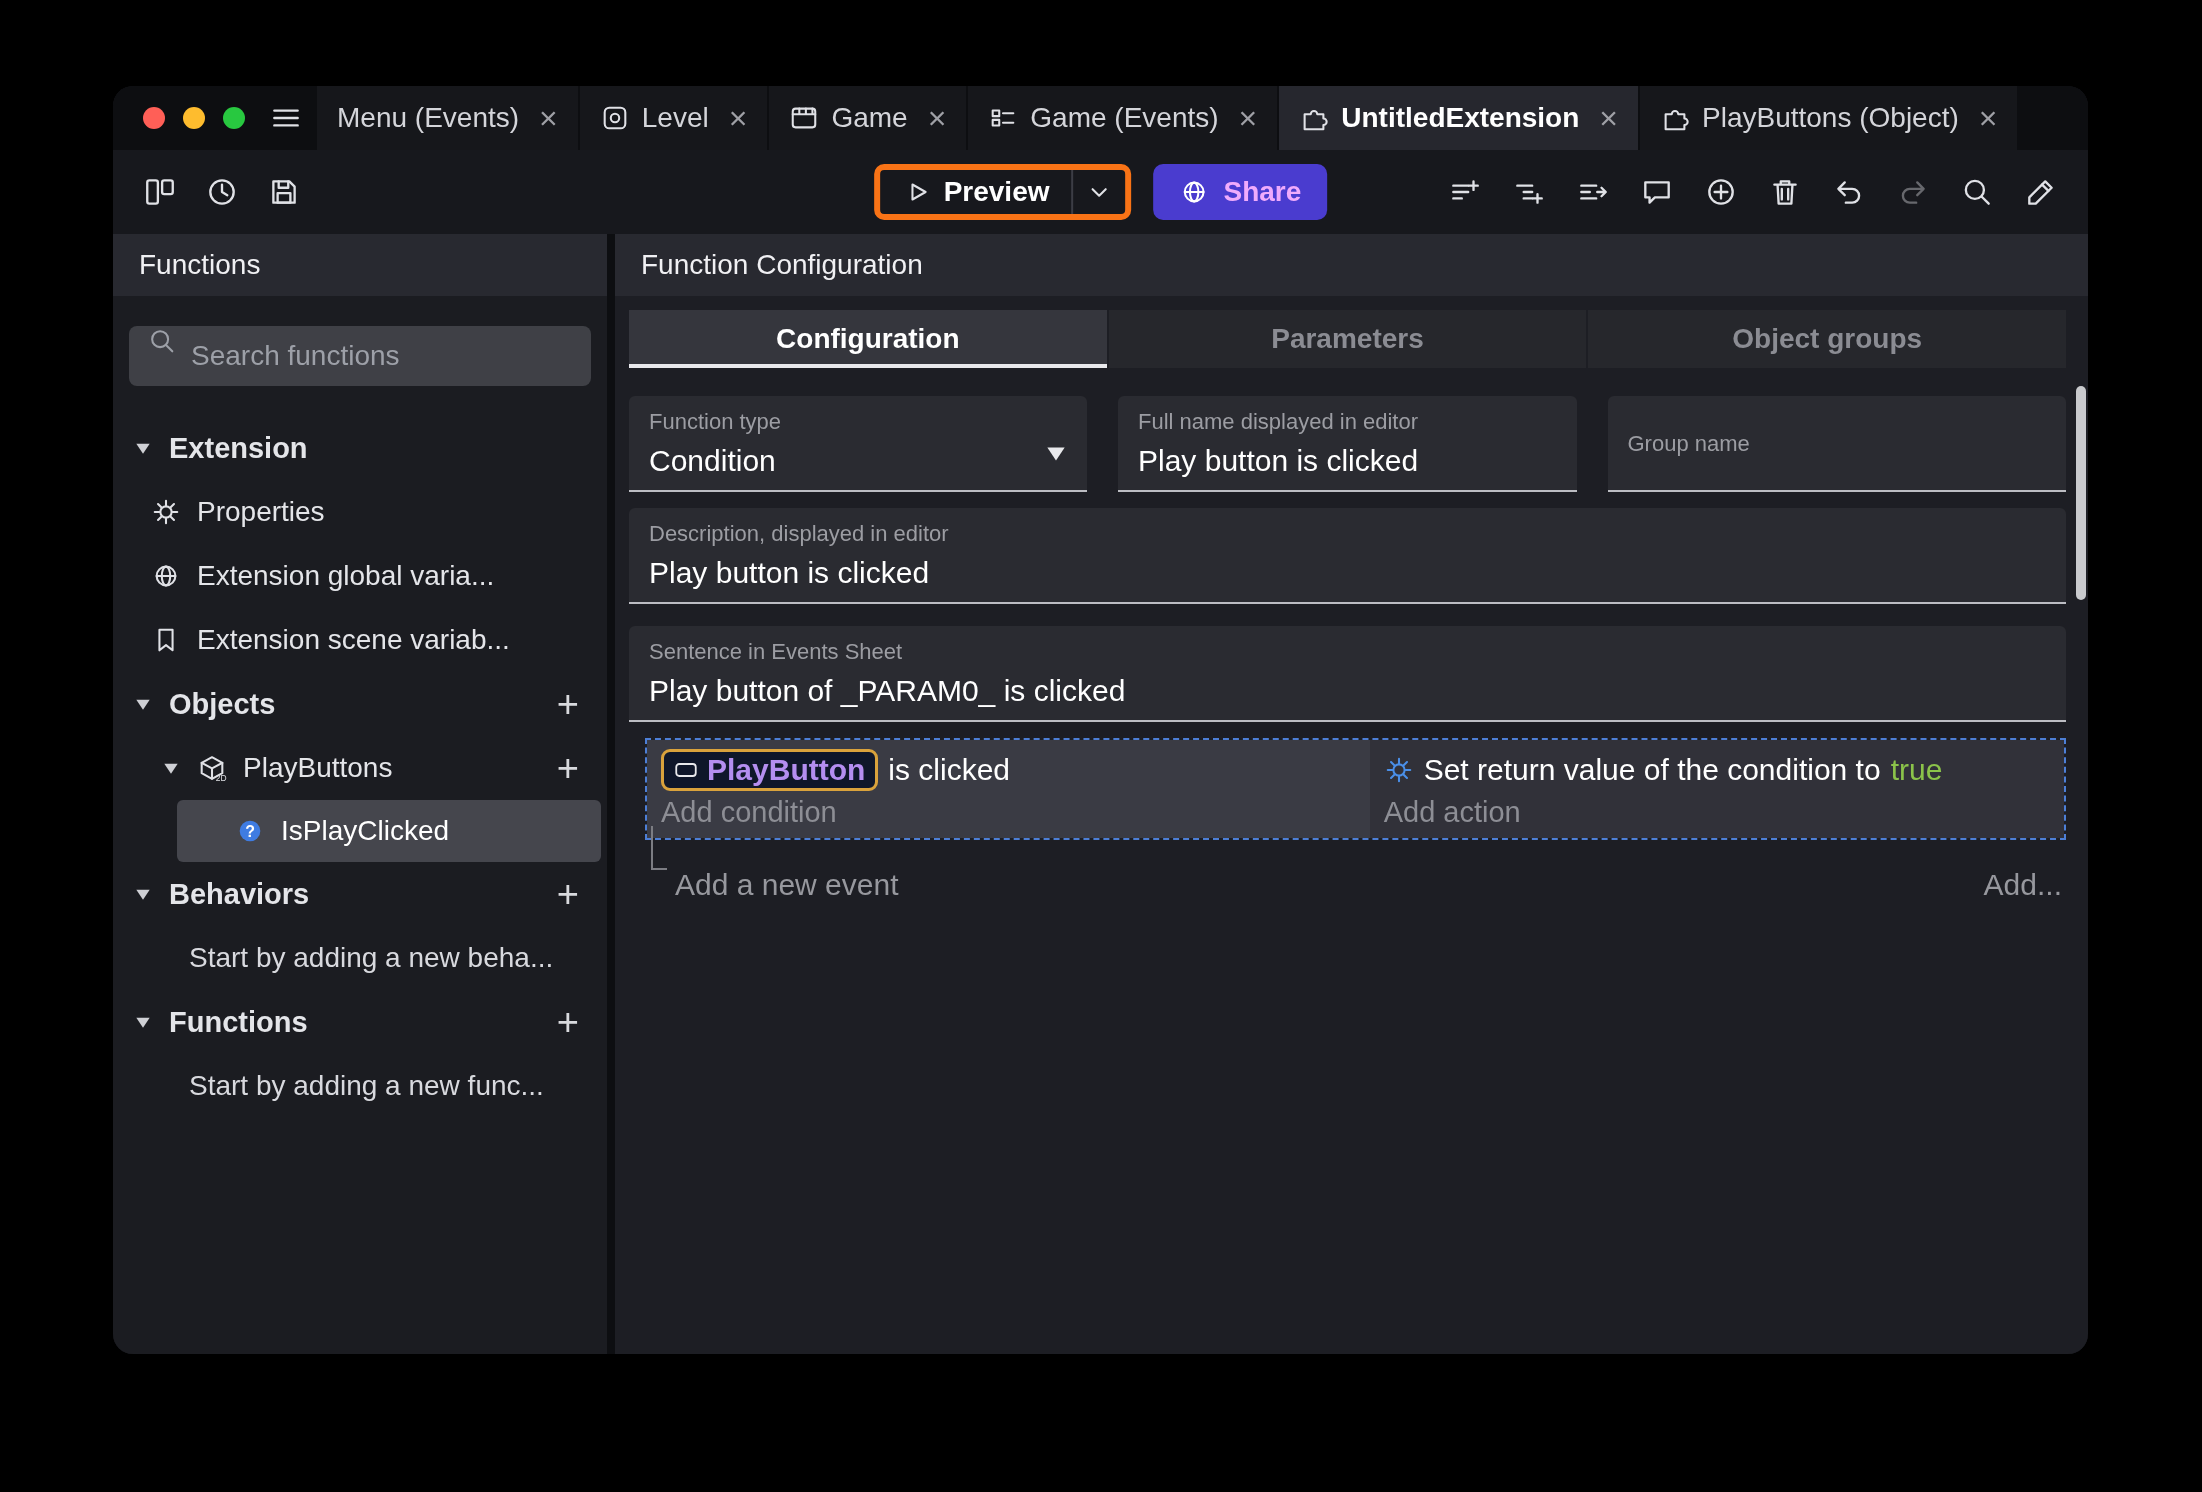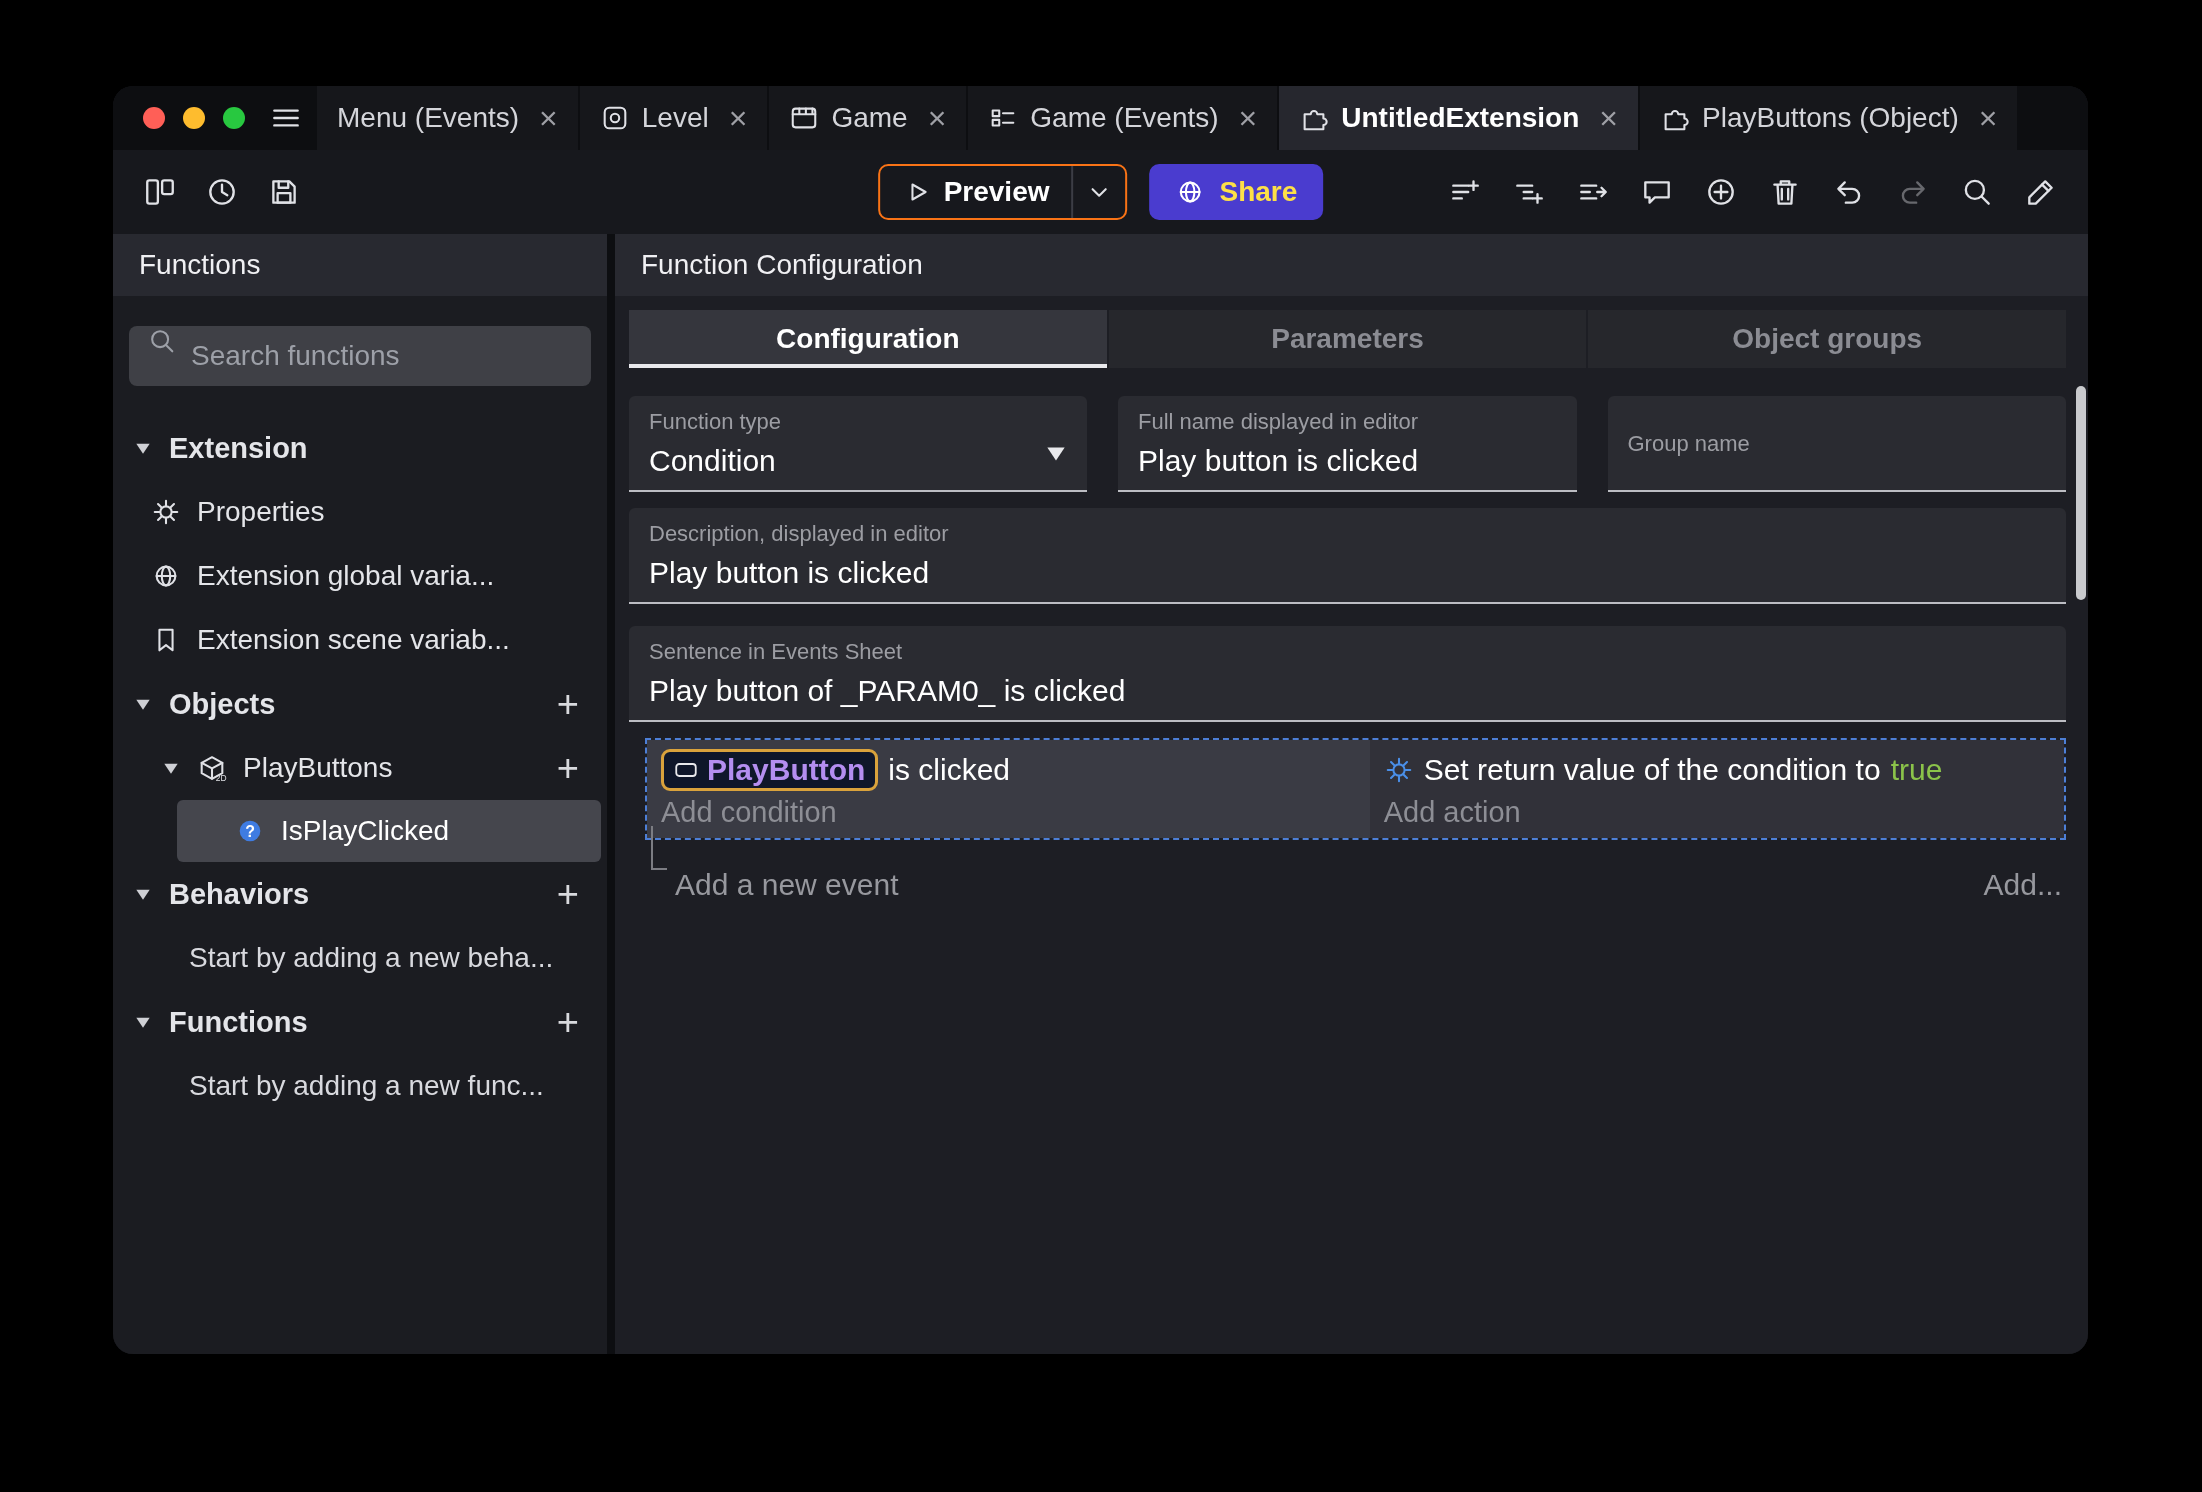--- a/index.html
+++ b/index.html
@@ -25,24 +25,24 @@
   .tab.active { background:#26272e; color:#fff; font-weight:bold; }
   .tab .close { color:#9fa0a6; font-size:32px; margin-left:8px; font-weight:normal; }
   .ic { width:34px; height:34px; stroke:#e0e1e6; fill:none; stroke-width:2.2; stroke-linecap:round; stroke-linejoin:round; }
   .ic-t { width:30px; height:30px; }
   .ic-s { width:30px; height:30px; }
   .dim { opacity:.4; }
   
   .toolbar { height:84px; background:#17181d; display:flex; align-items:center; padding:0 30px; position:relative; flex:0 0 auto; }
   .tool-left { display:flex; gap:28px; align-items:center; }
   .tool-center { position:absolute; left:50%; transform:translateX(-50%); display:flex; gap:22px; align-items:center; }
-  .preview-btn { display:flex; align-items:center; height:56px; border:2px solid #f97316; border-radius:10px; background:#17181d; }
+  .preview-btn { display:flex; align-items:center; height:56px; border:6px solid #f97316; border-radius:10px; background:#17181d; }
   .preview-main { display:flex; align-items:center; gap:12px; padding:0 22px; font-weight:bold; font-size:28px; color:#fff; }
   .preview-caret { width:54px; height:100%; display:flex; align-items:center; justify-content:center; border-left:2px solid #3c3d45; }
-  .share-btn { display:flex; align-items:center; gap:14px; height:56px; padding:0 26px; background:#4a3ccf; border-radius:10px; font-weight:bold; font-size:28px; color:#fde047; }
+  .share-btn { display:flex; align-items:center; gap:14px; height:56px; padding:0 26px; background:#4a3ccf; border-radius:10px; font-weight:bold; font-size:28px; color:#f0abfc; }
   .tool-right { margin-left:auto; display:flex; gap:30px; align-items:center; }
   
   .content { display:flex; flex:1; background:#0d0e11; gap:8px; min-height:0; }
   .panel-head { height:62px; background:#282930; display:flex; align-items:center; padding:0 26px; font-size:28px; color:#f0f0f3; flex:0 0 auto; }
   
   .sidebar { width:494px; background:#1b1c21; display:flex; flex-direction:column;gap:16px; }
   .search-wrap { margin:14px 16px 2px; height:60px; background:#3f4046; border-radius:8px; display:flex; gap:14px; padding:0 18px; flex:0 0 auto; }
   .search-input { flex:1; background:transparent; border:none; outline:none; color:#e8e9ec; font-size:28px; font-family:inherit; }
   .search-input::placeholder { color:#9da0a8; }
   .tree { flex:1; padding-top:12px; overflow:hidden; }

